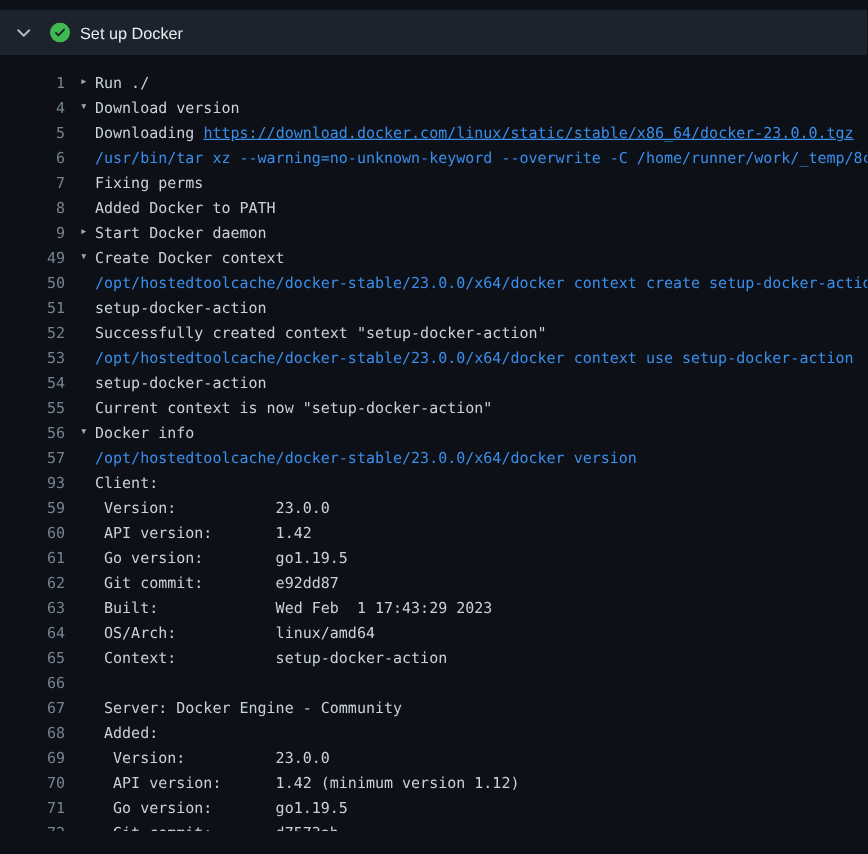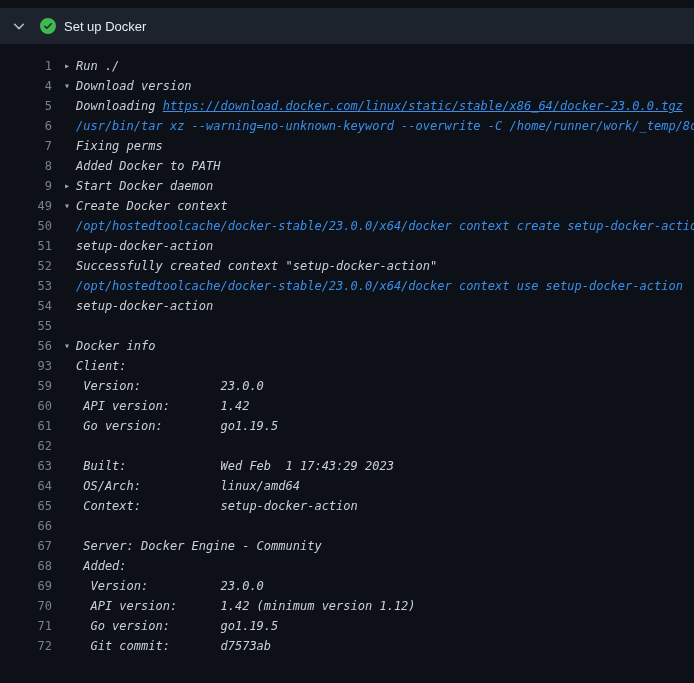--- a/index.html
+++ b/index.html
@@ -24,21 +24,21 @@
   .log{padding-top:12px;}
   .row{display:flex;height:20px;line-height:20px;white-space:pre;}
   .num{
     flex:none;width:52px;text-align:right;color:var(--muted,#768390);
     user-select:none;cursor:pointer;
   }
   .arrow{
     flex:none;width:12px;margin-left:12px;color:#9ea7b3;font-size:10px;
     text-align:left;cursor:pointer;
   }
-  .text{flex:none;white-space:pre;font-style:italic;}
+  .text{flex:none;white-space:pre;}
   .plain{color:var(--text,#c9d1d9);}
   .cmd{color:var(--command,#3b8eea);}
   .link{color:var(--link,#3b8eea);text-decoration:underline;cursor:pointer;}
   .grp{color:var(--text,#c9d1d9);}
 </style>
 </head>
 <body>
 
 <div class="app">
 
@@ -63,27 +63,28 @@
       <div class="row"><span class="num">6</span><span class="arrow"></span><span class="text"><span class="cmd">/usr/bin/tar xz --warning=no-unknown-keyword --overwrite -C /home/runner/work/_temp/8c93</span></span></div>
       <div class="row"><span class="num">7</span><span class="arrow"></span><span class="text"><span class="plain">Fixing perms</span></span></div>
       <div class="row"><span class="num">8</span><span class="arrow"></span><span class="text"><span class="plain">Added Docker to PATH</span></span></div>
       <div class="row"><span class="num">9</span><span class="arrow">▸</span><span class="text"><span class="grp">Start Docker daemon</span></span></div>
       <div class="row"><span class="num">49</span><span class="arrow">▾</span><span class="text"><span class="grp">Create Docker context</span></span></div>
       <div class="row"><span class="num">50</span><span class="arrow"></span><span class="text"><span class="cmd">/opt/hostedtoolcache/docker-stable/23.0.0/x64/docker context create setup-docker-action</span></span></div>
       <div class="row"><span class="num">51</span><span class="arrow"></span><span class="text"><span class="plain">setup-docker-action</span></span></div>
       <div class="row"><span class="num">52</span><span class="arrow"></span><span class="text"><span class="plain">Successfully created context "setup-docker-action"</span></span></div>
       <div class="row"><span class="num">53</span><span class="arrow"></span><span class="text"><span class="cmd">/opt/hostedtoolcache/docker-stable/23.0.0/x64/docker context use setup-docker-action</span></span></div>
       <div class="row"><span class="num">54</span><span class="arrow"></span><span class="text"><span class="plain">setup-docker-action</span></span></div>
-      <div class="row"><span class="num">55</span><span class="arrow"></span></div>
+      <div class="row"><span class="num">55</span><span class="arrow"></span><span class="text"><span class="plain">Current context is now "setup-docker-action"</span></span></div>
       <div class="row"><span class="num">56</span><span class="arrow">▾</span><span class="text"><span class="grp">Docker info</span></span></div>
+      <div class="row"><span class="num">57</span><span class="arrow"></span><span class="text"><span class="cmd">/opt/hostedtoolcache/docker-stable/23.0.0/x64/docker version</span></span></div>
       <div class="row"><span class="num">93</span><span class="arrow"></span><span class="text"><span class="plain">Client:</span></span></div>
       <div class="row"><span class="num">59</span><span class="arrow"></span><span class="text"><span class="plain"> Version:           23.0.0</span></span></div>
       <div class="row"><span class="num">60</span><span class="arrow"></span><span class="text"><span class="plain"> API version:       1.42</span></span></div>
       <div class="row"><span class="num">61</span><span class="arrow"></span><span class="text"><span class="plain"> Go version:        go1.19.5</span></span></div>
-      <div class="row"><span class="num">62</span><span class="arrow"></span></div>
+      <div class="row"><span class="num">62</span><span class="arrow"></span><span class="text"><span class="plain"> Git commit:        e92dd87</span></span></div>
       <div class="row"><span class="num">63</span><span class="arrow"></span><span class="text"><span class="plain"> Built:             Wed Feb  1 17:43:29 2023</span></span></div>
       <div class="row"><span class="num">64</span><span class="arrow"></span><span class="text"><span class="plain"> OS/Arch:           linux/amd64</span></span></div>
       <div class="row"><span class="num">65</span><span class="arrow"></span><span class="text"><span class="plain"> Context:           setup-docker-action</span></span></div>
       <div class="row"><span class="num">66</span><span class="arrow"></span><span class="text"></span></div>
       <div class="row"><span class="num">67</span><span class="arrow"></span><span class="text"><span class="plain"> Server: Docker Engine - Community</span></span></div>
       <div class="row"><span class="num">68</span><span class="arrow"></span><span class="text"><span class="plain"> Added:</span></span></div>
       <div class="row"><span class="num">69</span><span class="arrow"></span><span class="text"><span class="plain">  Version:          23.0.0</span></span></div>
       <div class="row"><span class="num">70</span><span class="arrow"></span><span class="text"><span class="plain">  API version:      1.42 (minimum version 1.12)</span></span></div>
       <div class="row"><span class="num">71</span><span class="arrow"></span><span class="text"><span class="plain">  Go version:       go1.19.5</span></span></div>
       <div class="row"><span class="num">72</span><span class="arrow"></span><span class="text"><span class="plain">  Git commit:       d7573ab</span></span></div>

